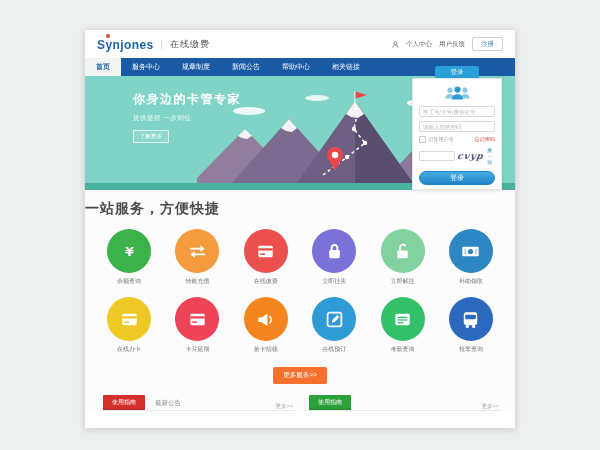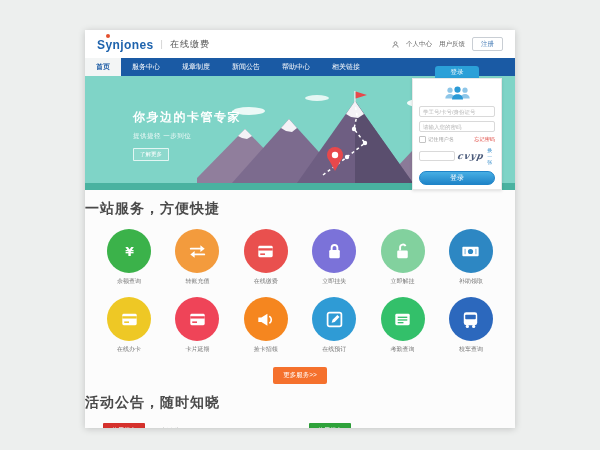--- a/index.html
+++ b/index.html
@@ -22,21 +22,21 @@
 
   
   .nav{height:18px;background:#1a5aa4;display:flex;align-items:stretch;}
   .nav-item{font-size:7px;color:#fff;line-height:18px;padding:0 11px;cursor:pointer;}
   .nav-item.active{background:#f3f5f5;color:#1a5aa4;font-weight:bold;}
 
   
   .hero{position:relative;height:114px;background:#7fd4c7;overflow:hidden;}
   .ground{position:absolute;left:0;bottom:0;width:100%;height:7px;background:#49b2a0;}
   .scene{position:absolute;left:112px;bottom:7px;}
-  .hero-txt{position:absolute;left:48px;top:33px;z-index:2;}
+  .hero-txt{position:absolute;left:48px;top:15px;z-index:2;}
   .h1{font-size:12px;font-weight:bold;color:#fff;letter-spacing:1.5px;}
   .h2{font-size:6.5px;color:rgba(255,255,255,.92);margin-top:6px;letter-spacing:.5px;}
   .hero-cta{margin-top:7px;background:rgba(255,255,255,.12);border:1px solid rgba(255,255,255,.75);
             color:#fff;font-size:5.5px;padding:2px 6px;cursor:pointer;border-radius:1px;}
 
   
   .login{position:absolute;left:327px;top:36px;width:90px;z-index:5;}
   .login-tab{width:44px;height:12px;margin:0 auto;background:#2ba0d8;color:#fff;font-size:6.5px;
              line-height:12px;text-align:center;border-radius:3px 3px 0 0;cursor:pointer;}
   .login-box{background:#fff;border:1px solid #e8e8e8;box-shadow:0 1px 3px rgba(0,0,0,.12);
@@ -299,21 +299,20 @@
                   <circle cx="8.7" cy="19.2" r="1.7" fill="#fff"></circle>
                   <circle cx="15.3" cy="19.2" r="1.7" fill="#fff"></circle>
                 </svg>
               </div>
               <div class="svc-label">校车查询</div>
             </div>
           </div>
         <button class="more-btn">更多服务&gt;&gt;</button>
       </section>
       <section>
-        <h2 class="sec-title">活动公告，随时知晓</h2>
         <div class="ann-row" id="ann-panels">
             <div class="panel">
               <div class="panel-head">
                 <span class="ribbon" style="background: rgb(213, 49, 44);">使用指南</span>
                 <span class="secondary">最新公告</span>
                 <span class="more-link">更多&gt;&gt;</span>
               </div>
             </div>
             <div class="panel">
               <div class="panel-head">

